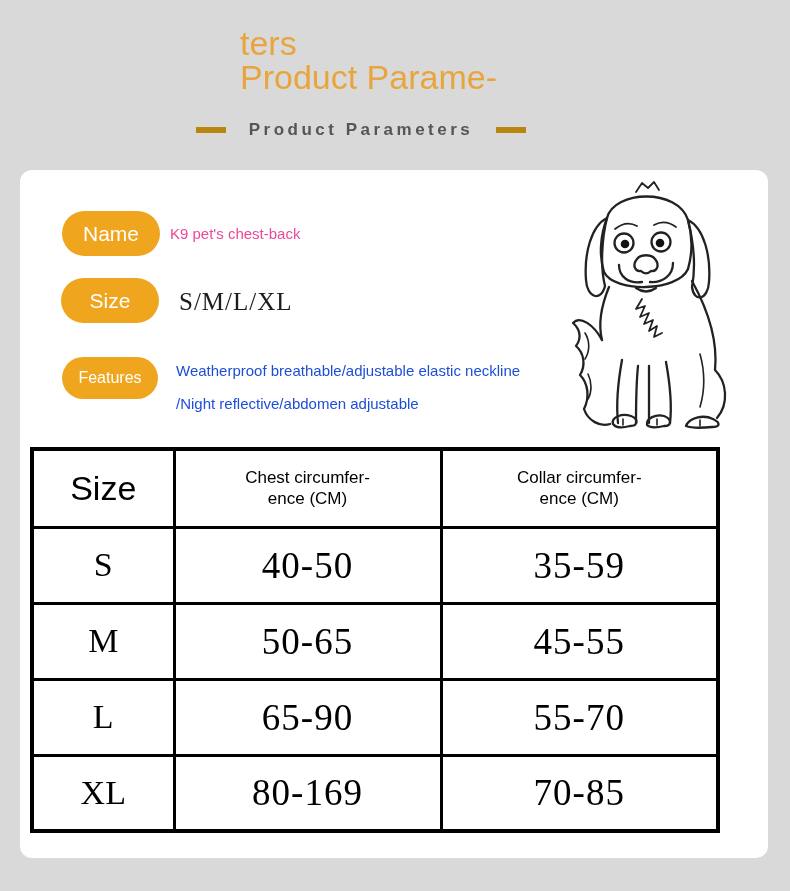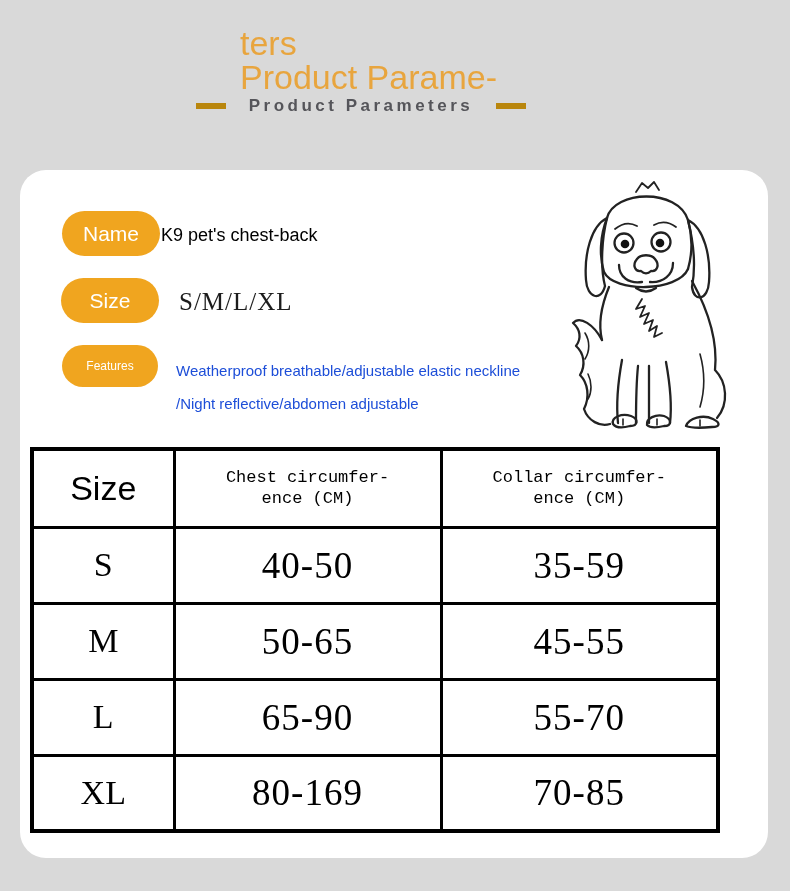--- a/index.html
+++ b/index.html
@@ -8,41 +8,41 @@
     background:#d9d9d9;
     font-family:"Liberation Sans", sans-serif;
   }
   
   .page-title{
     position:absolute;left:240px;top:26px;width:300px;
     font-size:34px;line-height:34px;color:#e8a53e;font-weight:400;
   }
   .page-title div{display:block;}
   .subtitle-row{
-    position:absolute;left:0;top:96px;width:722px;
+    position:absolute;left:0;top:120px;width:722px;
     display:flex;align-items:center;justify-content:center;gap:23px;
   }
   .subtitle-dash{width:30px;height:6px;background:#b9860d;}
   .subtitle-text{
     font-size:17px;font-weight:700;letter-spacing:3.5px;color:#55555a;
   }
   
   .card{
     position:absolute;left:20px;top:170px;width:748px;height:688px;
-    background:#ffffff;border-radius:26px;
+    background:#ffffff;border-radius:12px;
   }
   .pill{
     position:absolute;background:#f0a51f;border-radius:23px;
     color:#fff;display:flex;align-items:center;justify-content:center;
   }
   .pill-name{left:42px;top:41px;width:98px;height:45px;font-size:21px;}
   .pill-size{left:41px;top:108px;width:98px;height:45px;font-size:21px;}
-  .pill-features{left:42px;top:175px;width:96px;height:42px;font-size:12px;}
+  .pill-features{left:42px;top:187px;width:96px;height:42px;font-size:16px;}
   .val-name{
-    position:absolute;left:141px;top:55px;font-size:18px;color:#000000;
+    position:absolute;left:150px;top:55px;font-size:15px;color:#ec4899;
   }
   .val-size{
     position:absolute;left:159px;top:118px;font-size:25px;color:#1c1c1c;
     font-family:"Liberation Serif", serif;letter-spacing:1px;
   }
   .val-features{
     position:absolute;left:156px;top:184px;font-size:15px;color:#1d4ed8;
     line-height:33px;white-space:nowrap;
   }
   
@@ -58,21 +58,21 @@
   .size-table,.size-table th,.size-table td{border:3px solid #000;}
   .size-table{border-width:4px;}
   .size-table th,.size-table td{text-align:center;vertical-align:middle;padding:0;}
   .col-size{width:142px;}
   .col-chest{width:267px;}
   .col-collar{width:277px;}
   .hdr-row{height:78px;}
   .data-row{height:76px;}
   .hdr-size{font-size:34px;font-weight:400;}
   .hdr-small{font-size:17px;font-weight:400;line-height:21px;}
-  .hdr-small span{display:block;font-family:Liberation Mono, monospace;}
+  .hdr-small span{display:block;}
   .cell-size{
     font-family:"Liberation Serif", serif;font-size:34px;font-weight:400;
   }
   .cell-range{
     font-family:"Liberation Serif", serif;font-size:37px;font-weight:400;
     letter-spacing:1px;
   }
 </style>
 </head>
 <body>

